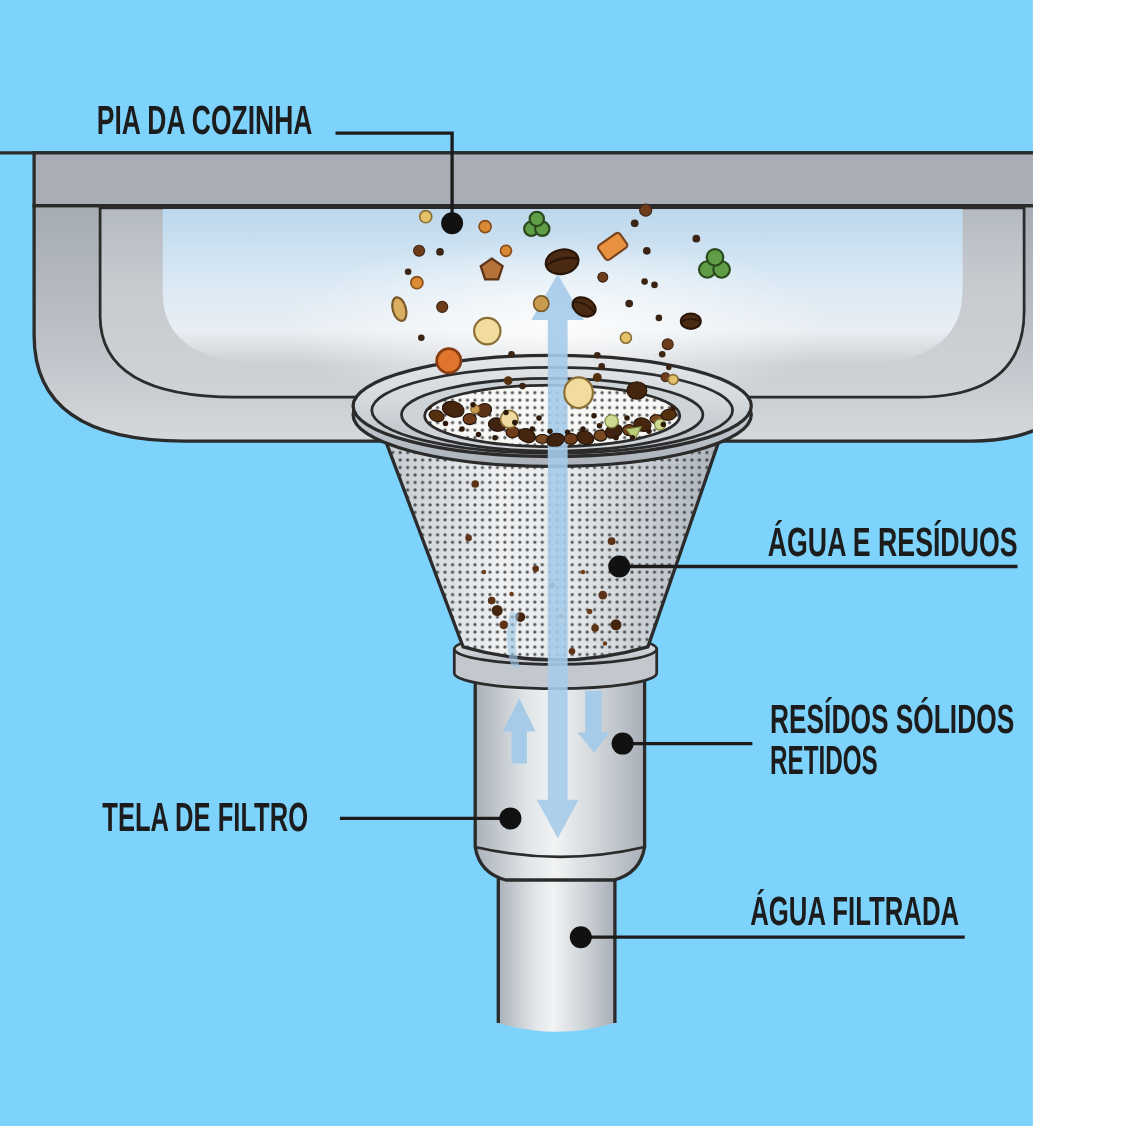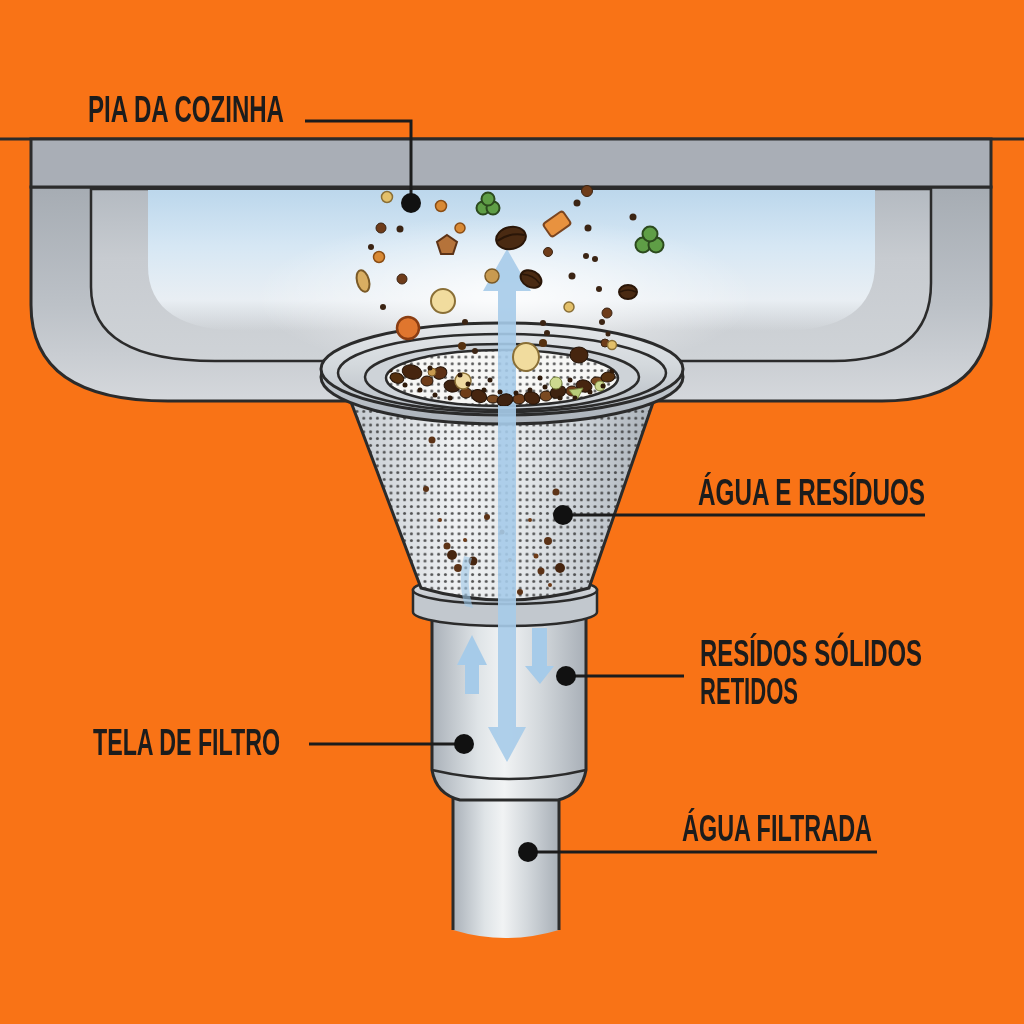--- a/index.html
+++ b/index.html
@@ -1,17 +1,17 @@
 <!DOCTYPE html>
 <html><head>
 <meta charset="utf-8">
 <title>Diagram</title>
 <style>
   html,body{margin:0;padding:0;background:#ffffff;}
-  .stage{position:relative;width:1024px;height:1024px;background:#f97316;overflow:hidden;
+  .stage{position:relative;width:939px;height:1024px;background:#7dd3fc;overflow:hidden;
          font-family:"Liberation Sans",sans-serif;}
   svg{display:block;}
   .lbl{font-family:"Liberation Sans",sans-serif;font-weight:700;font-size:37px;fill:#1c1c1c;}
   .leader{stroke:#1c1c1c;stroke-width:3;fill:none;}
   .dot{fill:#111;}
 </style>
 </head>
 <body>
 
 <div class="stage">

